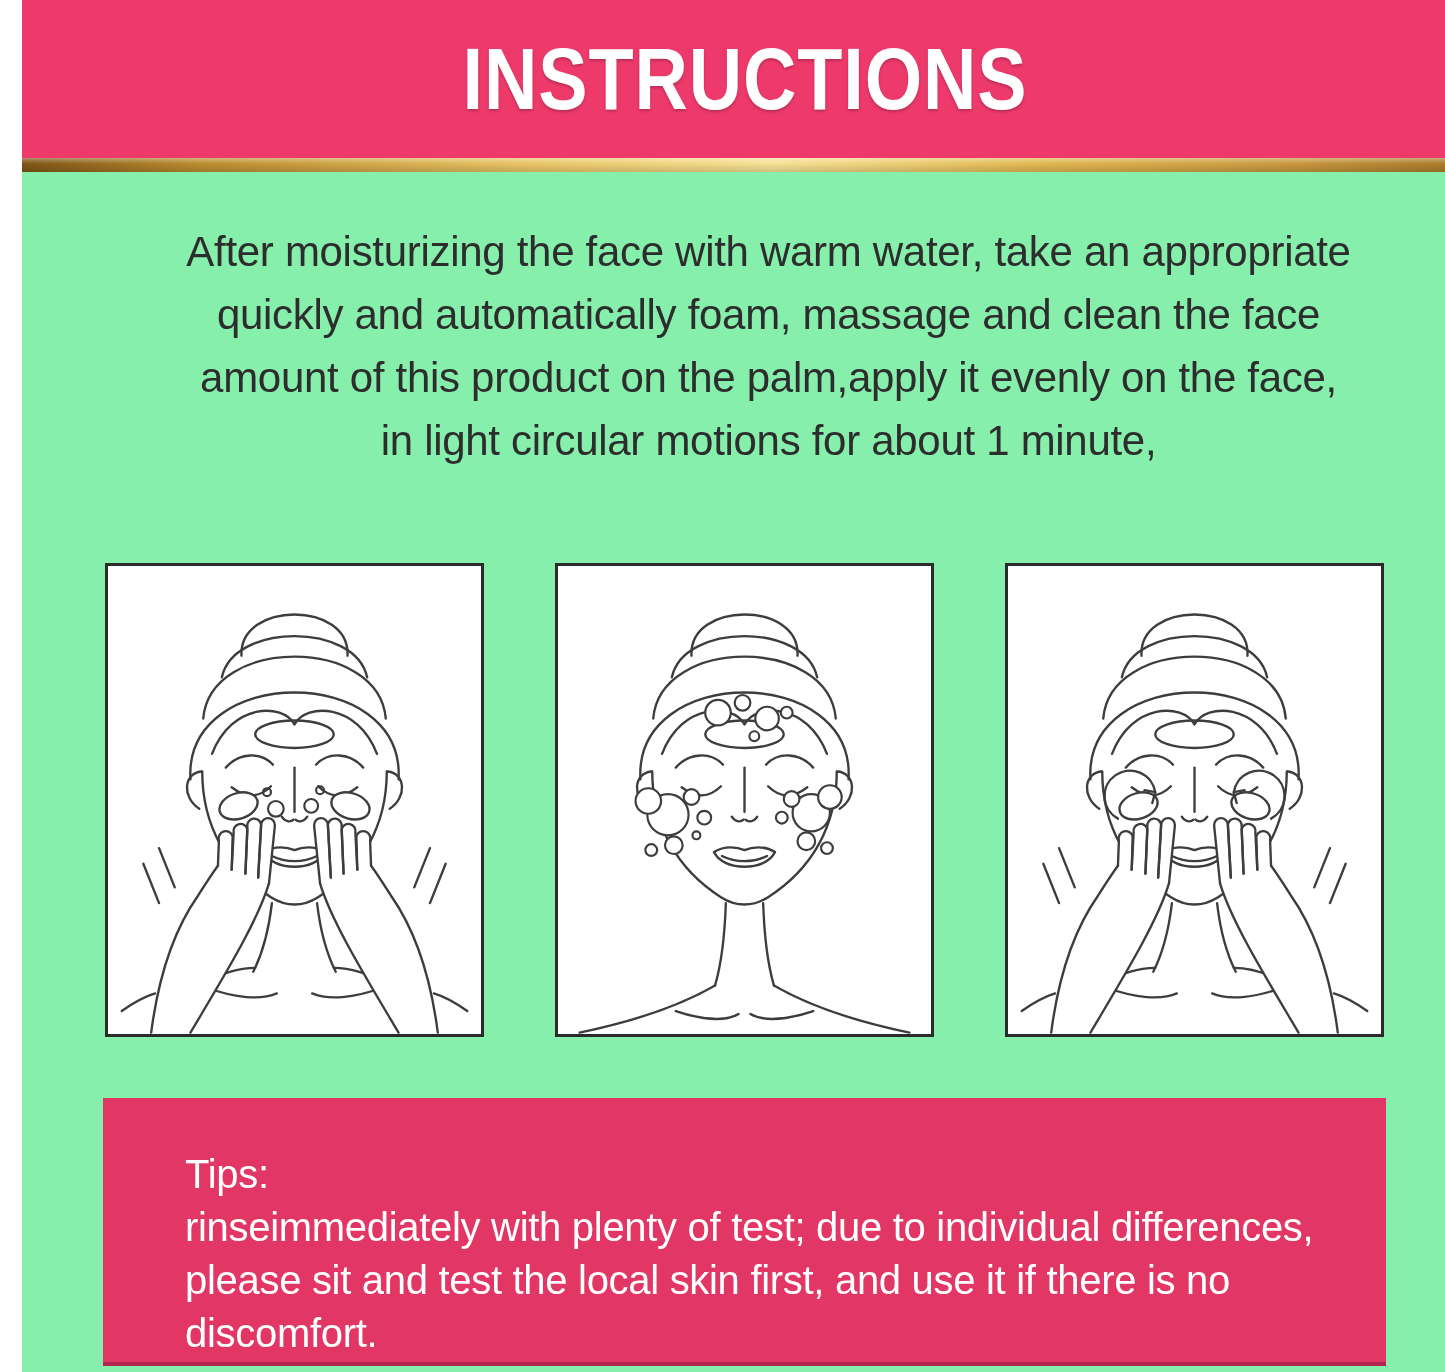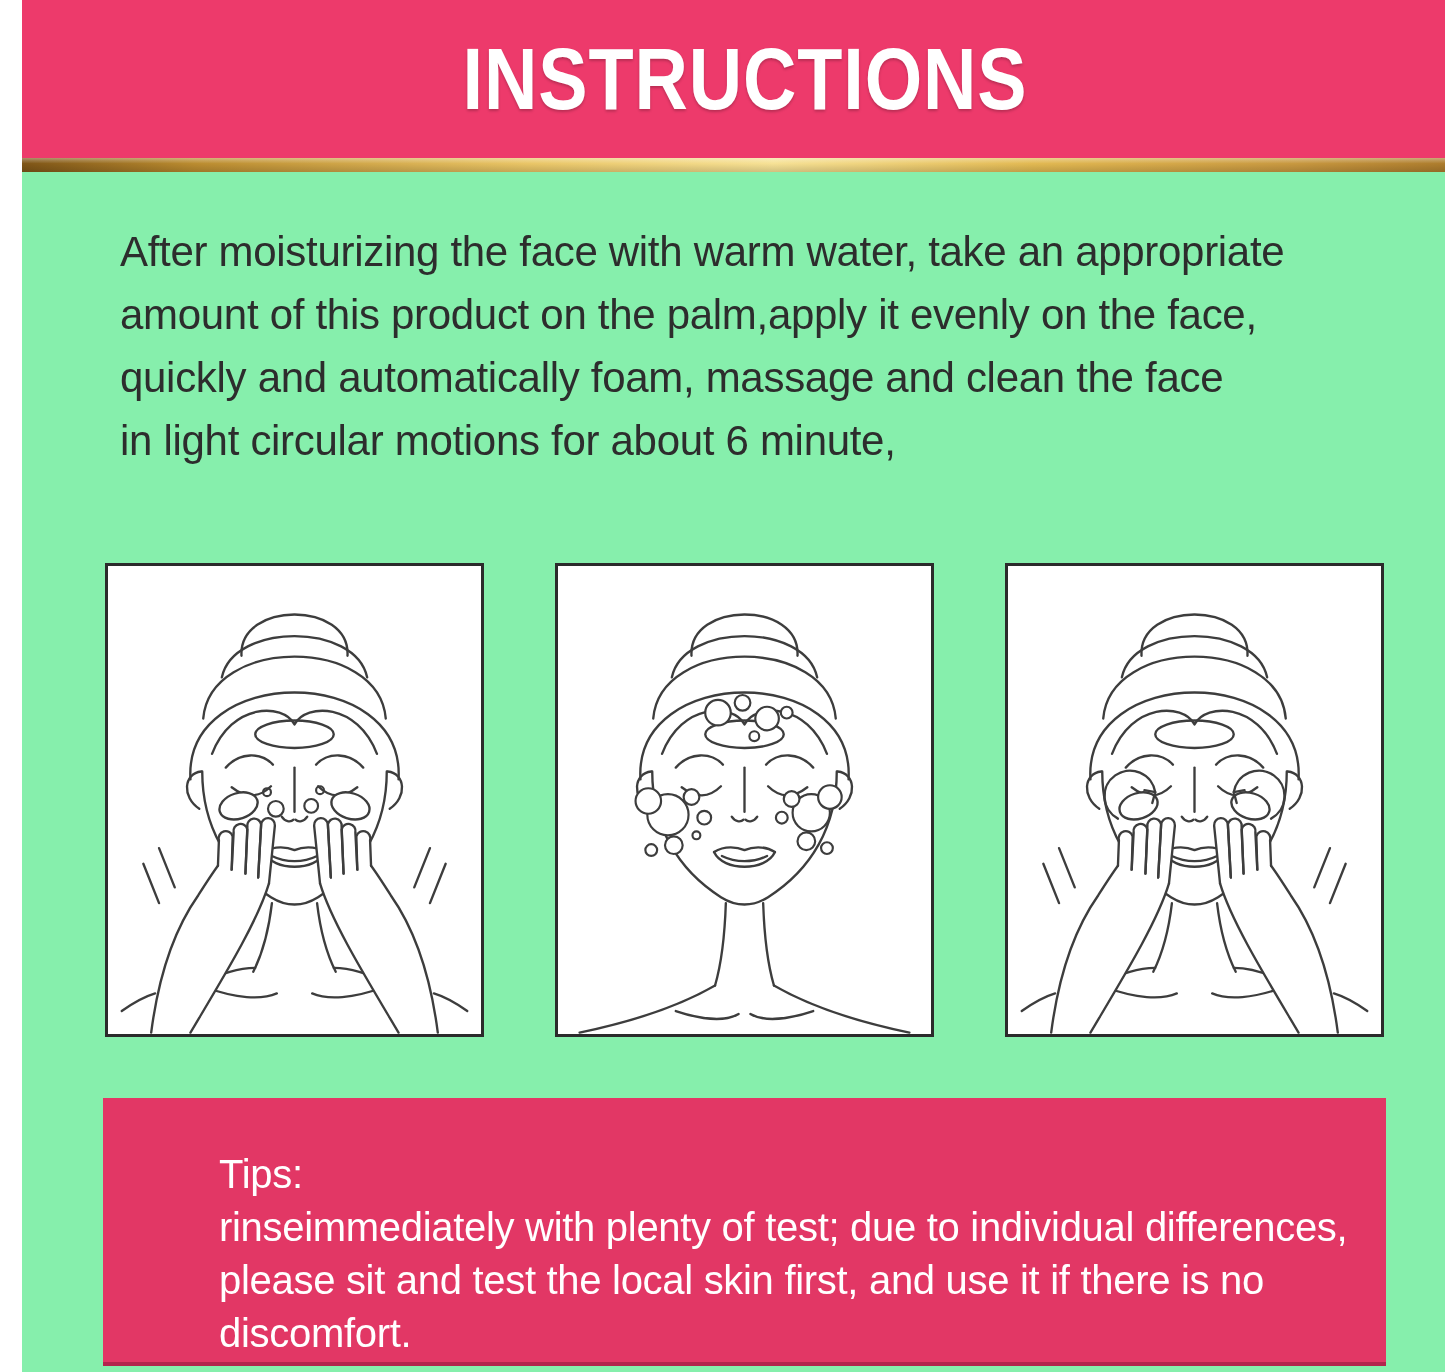--- a/index.html
+++ b/index.html
@@ -21,39 +21,39 @@
   }
   .gold-stripe{
     position:absolute;top:158px;left:0;width:100%;height:14px;
     background:
       linear-gradient(180deg, rgba(255,255,255,.35) 0%, rgba(255,255,255,0) 40%, rgba(0,0,0,.15) 100%),
       linear-gradient(90deg,#7e5517 0%,#bb8c30 12%,#e9c566 35%,#f6e195 52%,#e2b952 70%,#c89840 88%,#a9782a 100%);
   }
   
   .instructions{
     position:absolute;top:220px;left:98px;right:50px;
-    color:var(--text,#2d2d2d);font-size:42px;line-height:63px;letter-spacing:-.3px;
+    color:var(--text,#2d2d2d);font-size:42px;line-height:63px;letter-spacing:-.3px;text-align:center;
   }
   .instructions p{margin:0;font-weight:400;}
   
   .steps{
     position:absolute;top:563px;left:83px;width:1279px;height:474px;
     display:flex;justify-content:space-between;
   }
   .panel{
     width:379px;height:474px;box-sizing:border-box;
     border:3px solid #2b2b2b;background:#fff;
   }
   .panel svg{display:block;width:100%;height:100%;}
   
   .tips{
     position:absolute;top:1098px;left:81px;width:1283px;height:268px;box-sizing:border-box;
     background:var(--tips-background,#E23765);
     border-bottom:4px solid #b3254d;
-    padding:50px 30px 0 116px;
+    padding:50px 30px 0 82px;
     color:#fff;font-size:40px;line-height:53px;letter-spacing:-.3px;
   }
   .tips p{margin:0;}
   .defs-holder{position:absolute;width:0;height:0;overflow:hidden;}
 </style>
 </head>
 <body>
 
 <div class="page">
 
@@ -166,23 +166,23 @@
     </defs>
   </svg>
 
   <div class="header">
     <h1>INSTRUCTIONS</h1>
   </div>
   <div class="gold-stripe"></div>
 
   <div class="instructions">
     <p>After moisturizing the face with warm water, take an appropriate</p>
+    <p>quickly and automatically foam, massage and clean the face</p>
     <p>amount of this product on the palm,apply it evenly on the face,</p>
-    <p>quickly and automatically foam, massage and clean the face</p>
-    <p>in light circular motions for about 6 minute,</p>
+    <p>in light circular motions for about 1 minute,</p>
   </div>
 
   <div class="steps">
     <div class="panel">
       <svg viewBox="0 0 380 474" role="img" aria-label="face-massage-hands-illustration">
         <use href="#g-neck-hands"></use>
         <use href="#g-face"></use>
         <use href="#g-eye-bubbles"></use>
         <use href="#g-hands"></use>
         <use href="#g-motion"></use>

